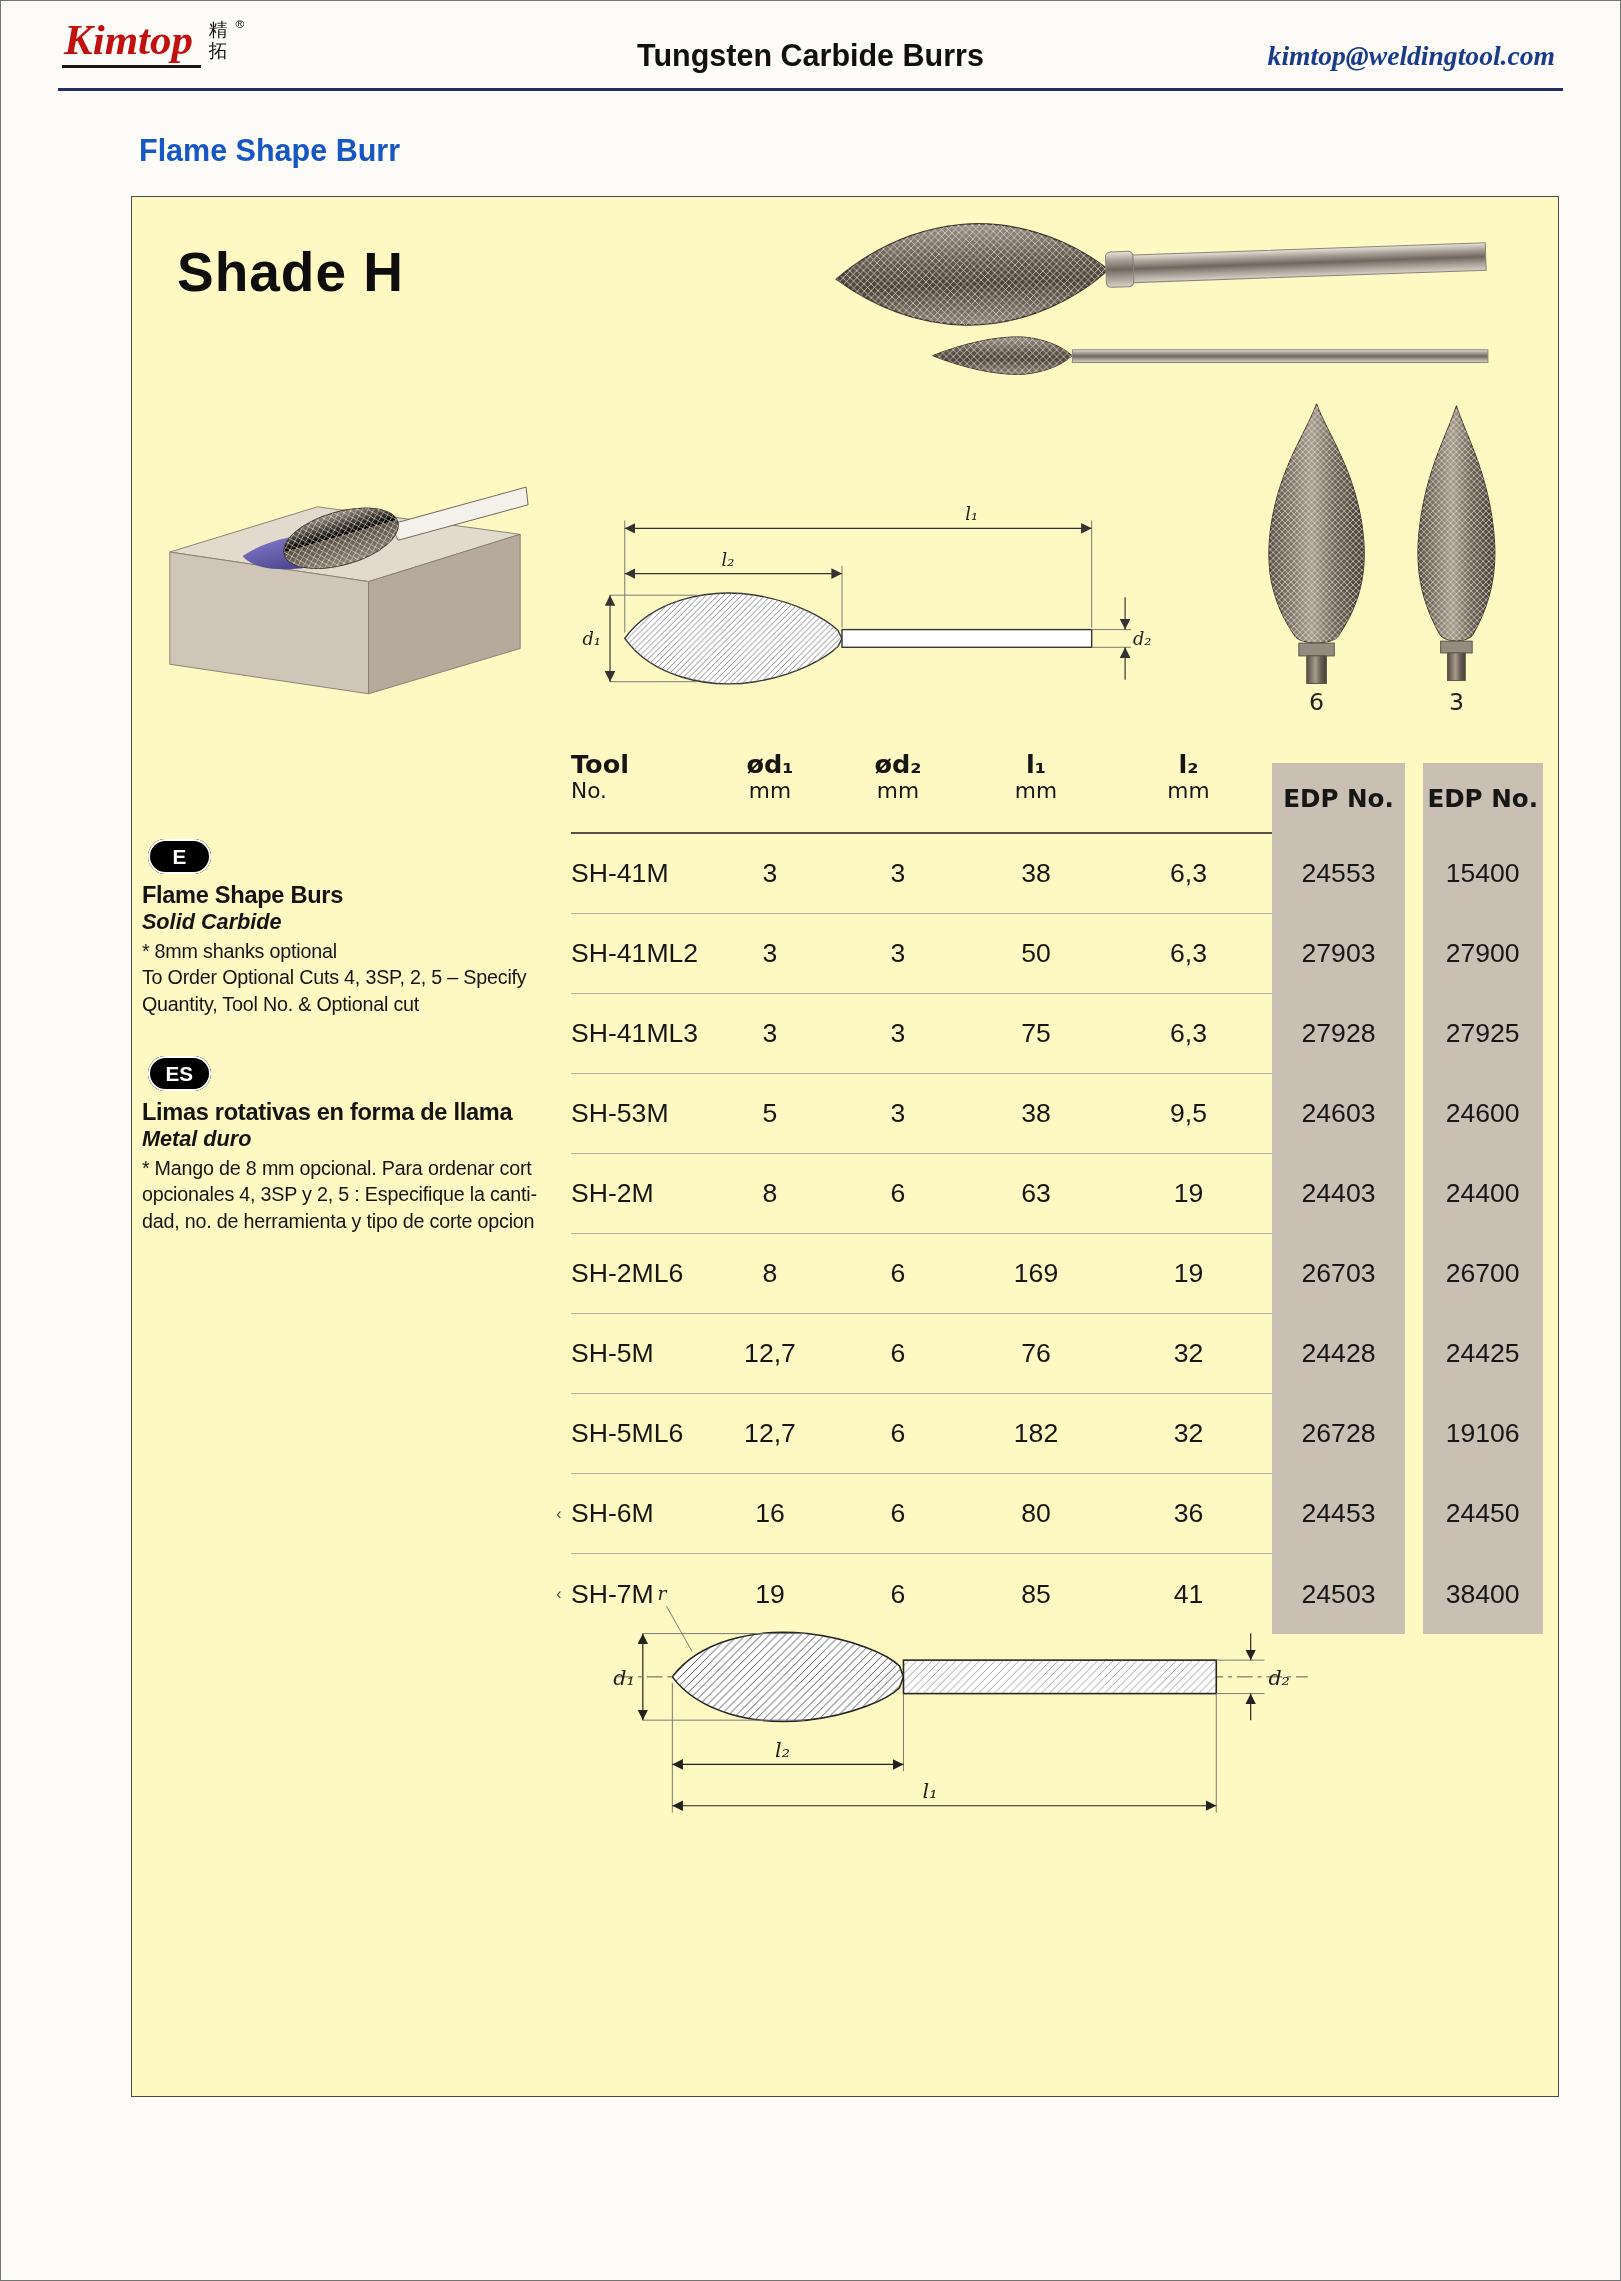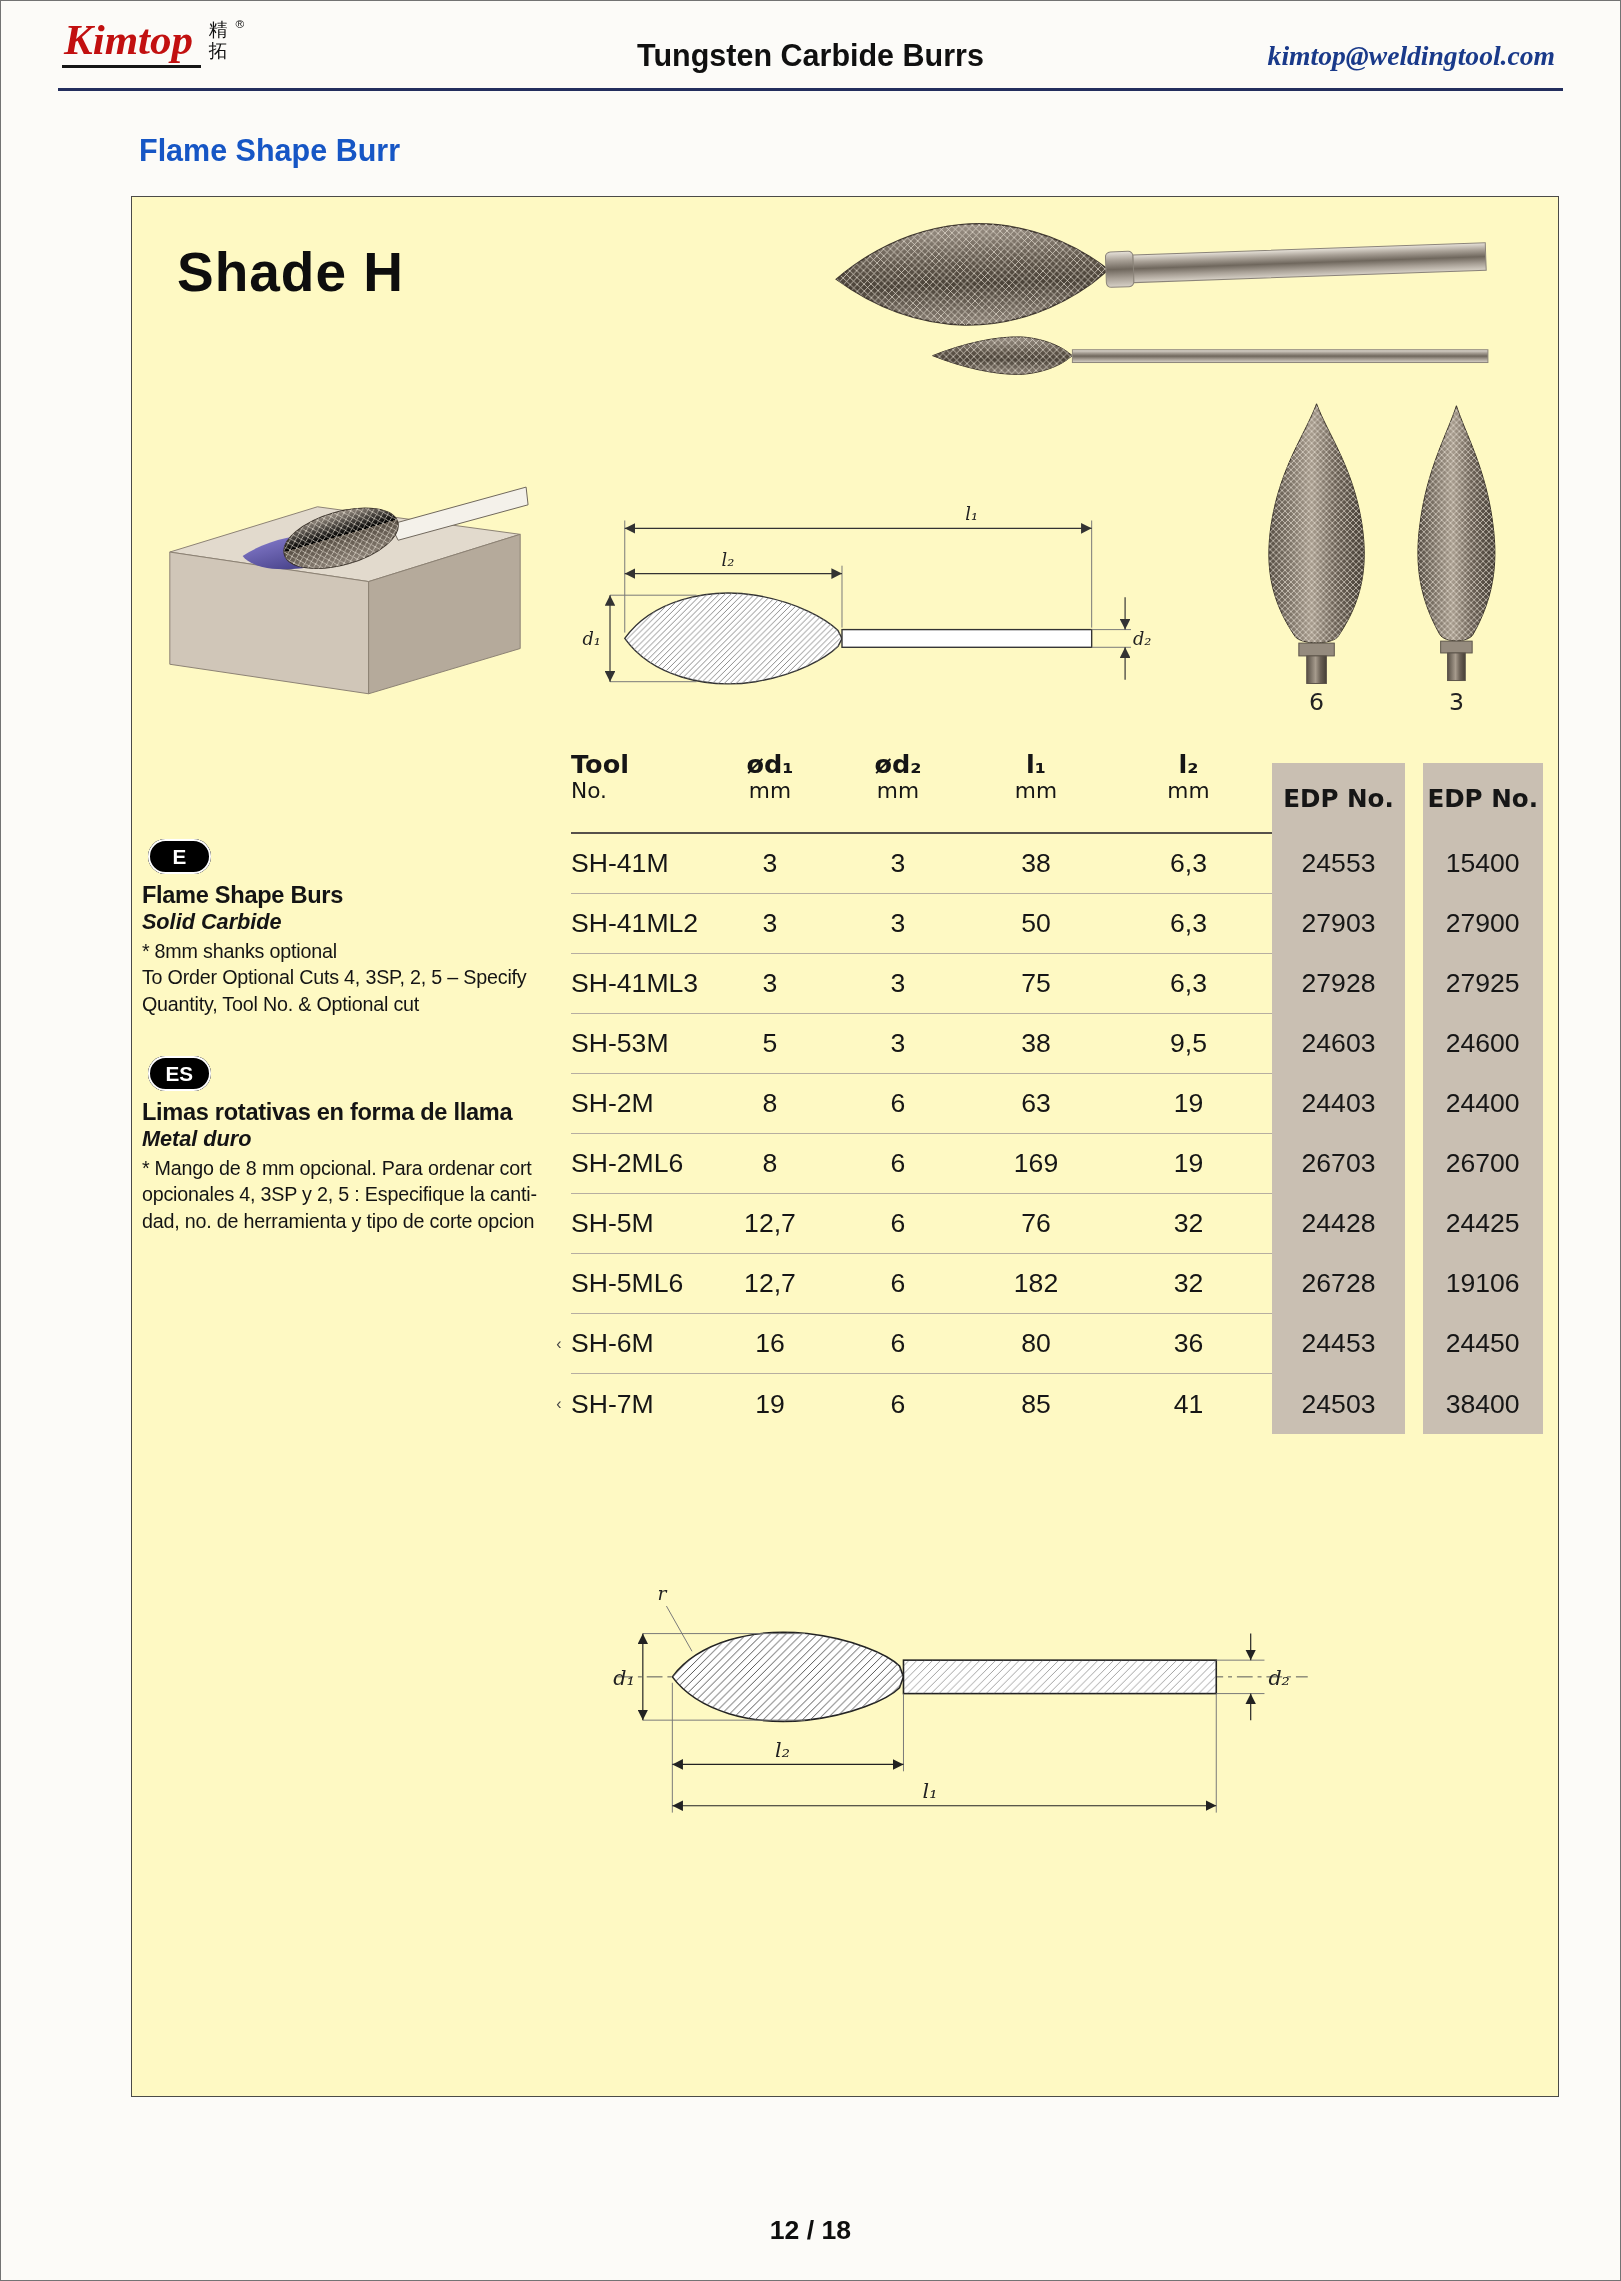--- a/index.html
+++ b/index.html
@@ -48,21 +48,21 @@
   .spec-table { position:absolute; left:439px; top:552px; width:972px; color:#161616; }
   .thead, .trow { display:grid; grid-template-columns:140px 118px 138px 138px 167px 133px 17.7px 120px; }
   .thead { height:85px; }
   .th { display:flex; flex-direction:column; align-items:center;
         padding-bottom:5.9px; font-weight:bold; font-size:25.6px;
         font-family:"DejaVu Sans", sans-serif; border-bottom:2px solid #56514a; }
   .th .th2 { font-weight:normal; font-size:21.7px; line-height:1.15; }
   .th.c-tool { align-items:flex-start; }
   .th.beige, .th.spacer { border-bottom:none;margin-top:14px; }
   .th.th-edp { justify-content:center; padding-bottom:0; font-size:24.6px; }
-  .trow { height:60px; }
+  .trow { height:80px; }
   .td { display:flex; align-items:center; justify-content:center; font-size:26.6px;
         border-bottom:1px solid #b6aea1; }
   .td.c-tool { justify-content:flex-start; }
   .td.beige, .td.spacer { border-bottom-color:transparent; }
   .trow:last-child .td { border-bottom:none; }
   .beige { background:#c9bfb2; }
   .mark { display:inline-block; width:0; transform:translateX(-14.8px); font-size:15.8px; color:#444; }
 
   .footer { position:absolute; left:0; right:0; top:2214px; text-align:center;
             font-size:26.6px; font-weight:bold; color:#0e0e0e; }
@@ -398,15 +398,14 @@
       </g>
       <text class="dim-label" x="55" y="52" font-size="19">r</text>
       <text class="dim-label" x="10" y="138" font-size="21">d₁</text>
       <text class="dim-label" x="676" y="138" font-size="21">d₂</text>
       <text class="dim-label" x="182" y="211" font-size="21" text-anchor="middle">l₂</text>
       <text class="dim-label" x="332" y="253" font-size="21" text-anchor="middle">l₁</text>
     </svg>
 
   </div>
 
-  <div class="footer">12 / 18</div>
 </div>
 
 
 </body></html>

